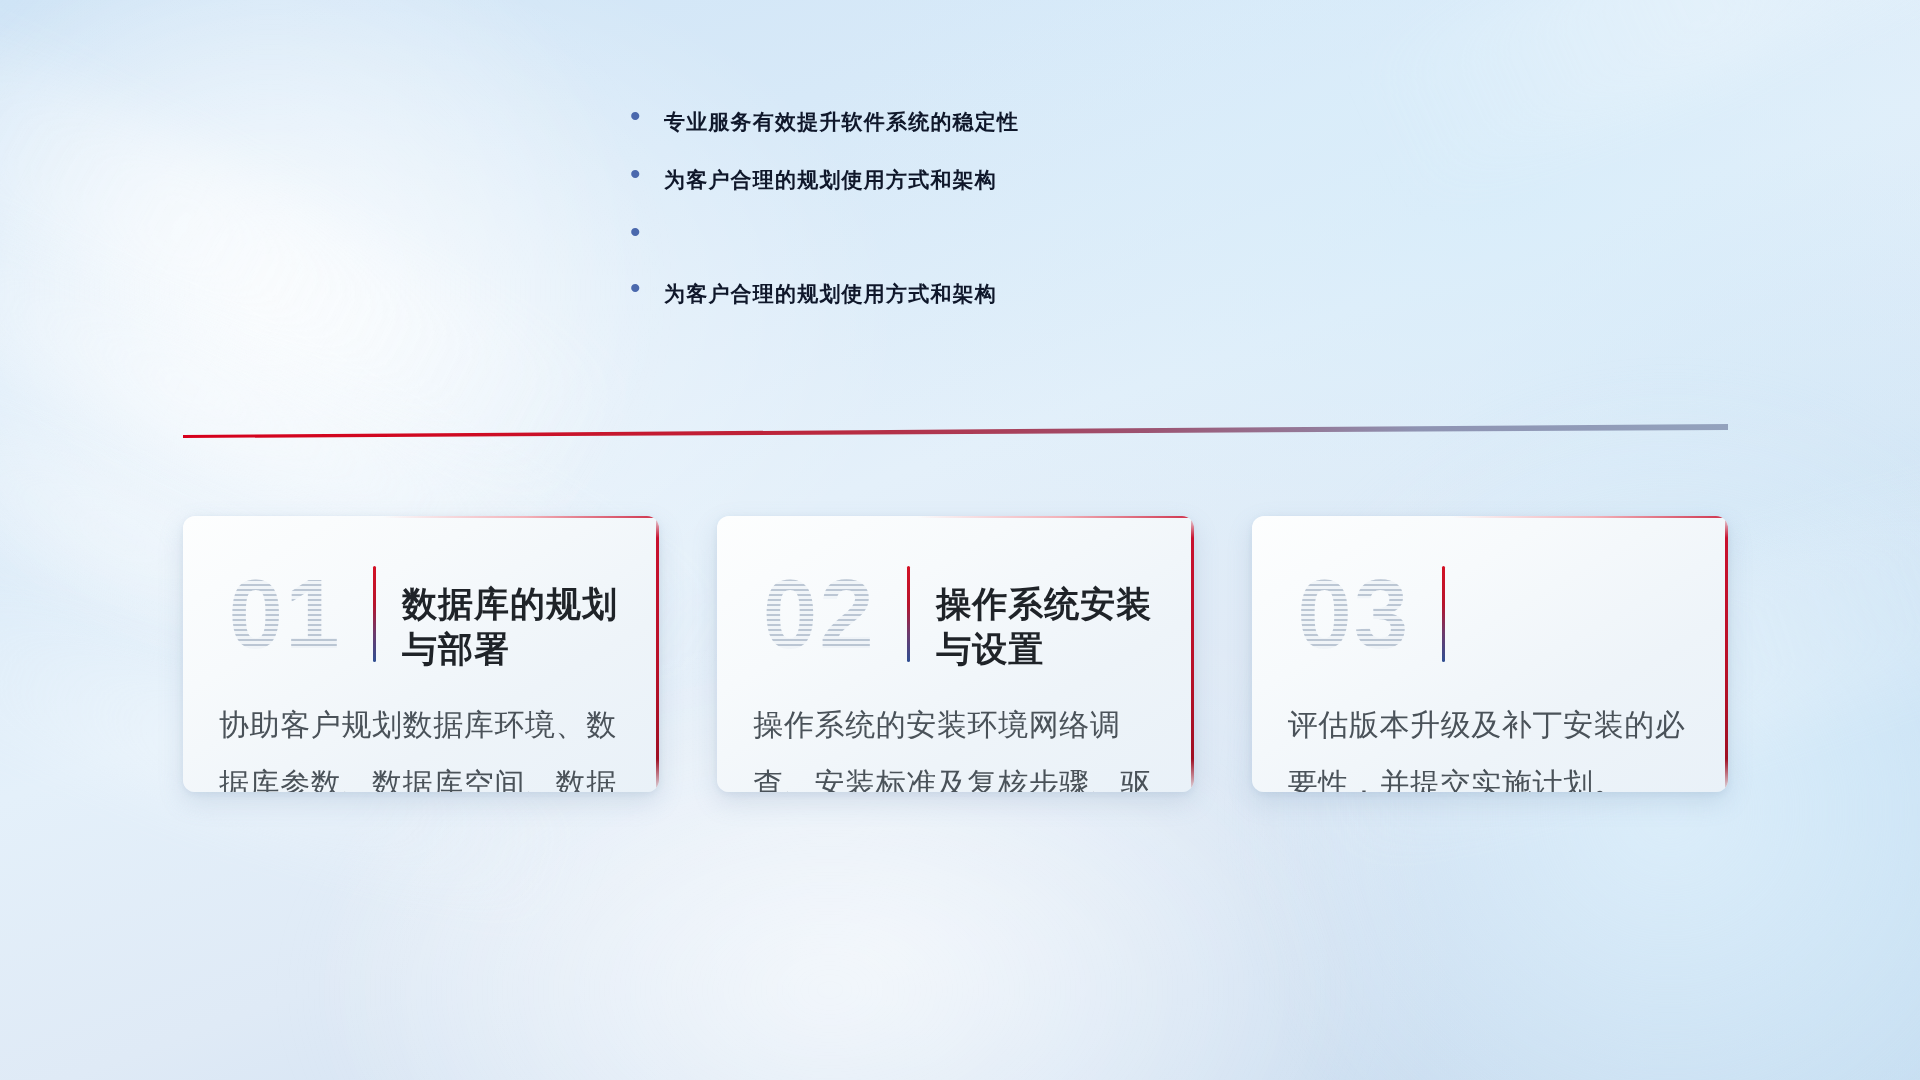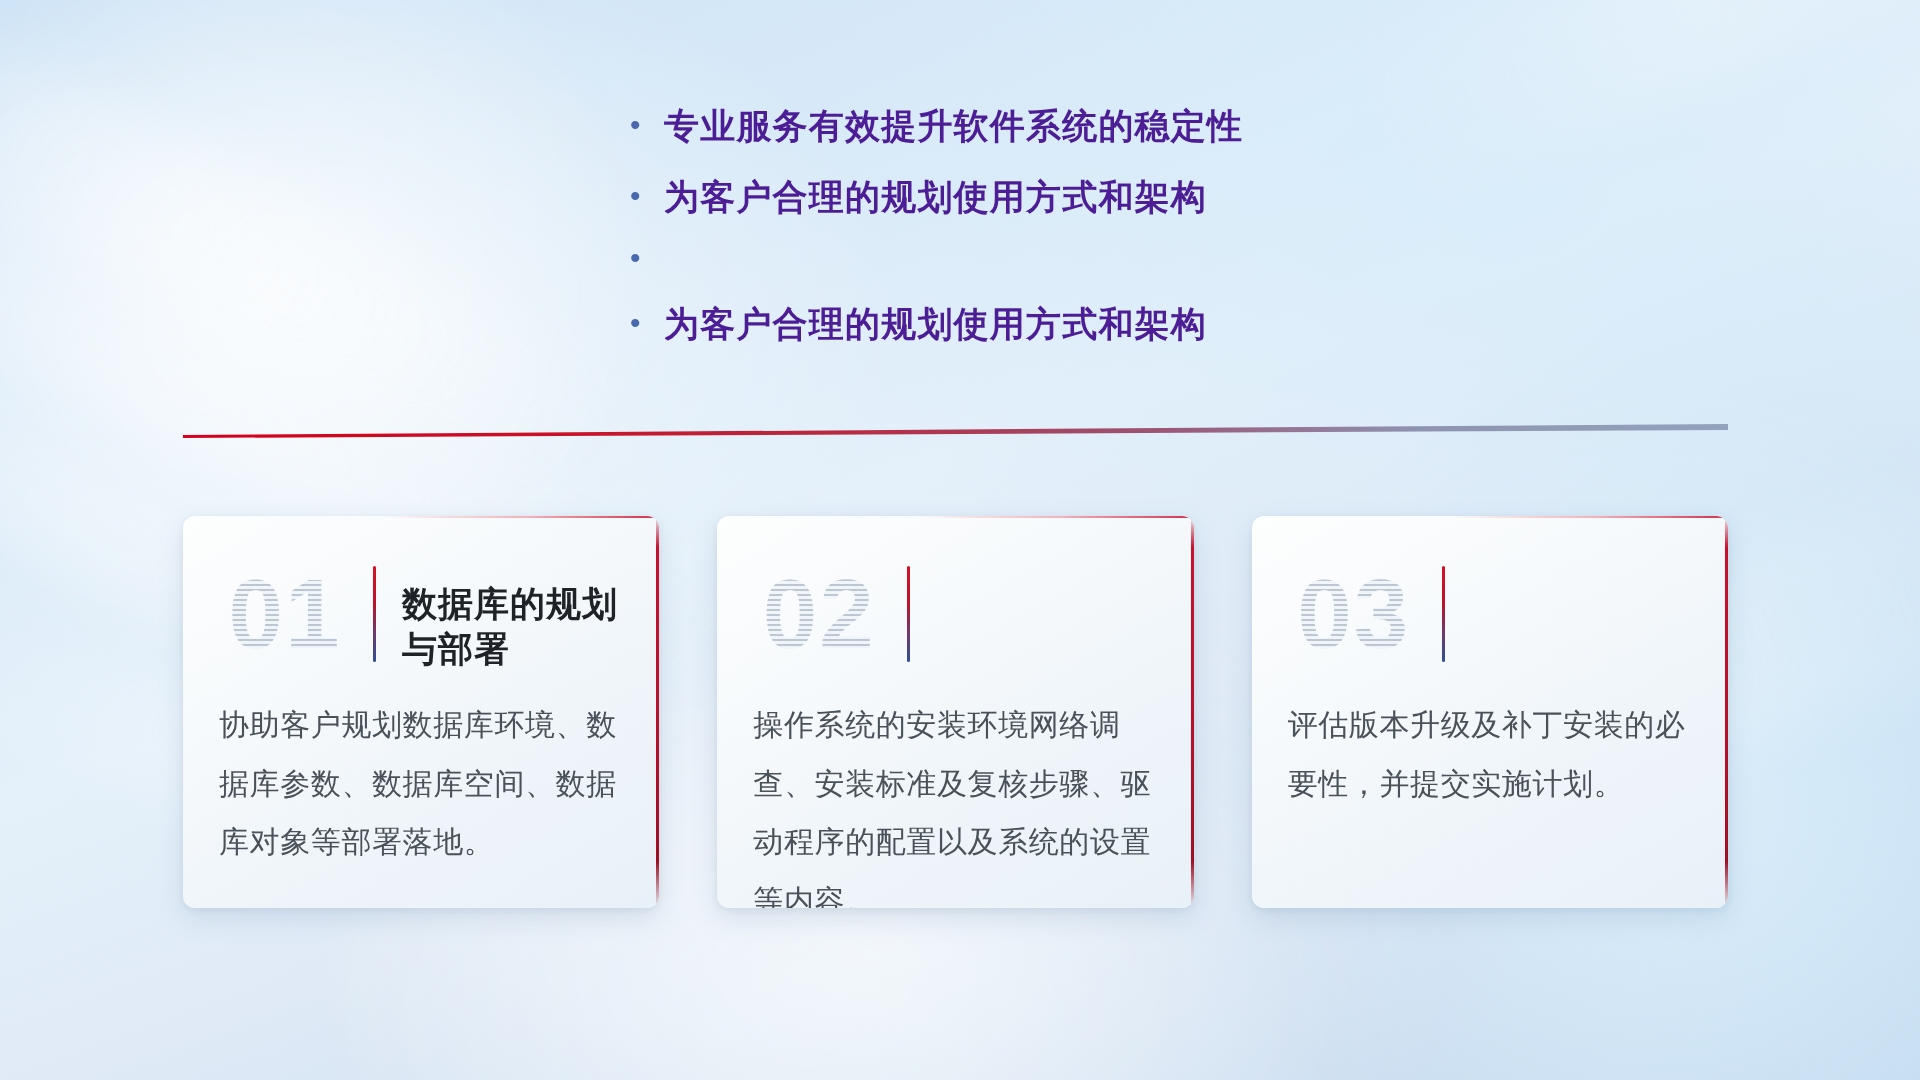--- a/index.html
+++ b/index.html
@@ -55,25 +55,25 @@
   }
   .bullet-dot {
     flex:0 0 auto;
     width:34px;
     font-size:30px;
     line-height:1;
     color:#4a68ad;
     position:relative; top:-3px;
   }
   .bullet-text {
-    font-size:35px;
+    font-size:21px;
     line-height:1.28;
     letter-spacing:1.2px;
     font-weight:700;
-    color:#4c1d95;
+    color:#0f172a;
     white-space:nowrap;
   }
 
   
   .divider-wrap {
     position:absolute;
     left:183px; top:424px;
     width:1545px; height:14px;
     z-index:5;
   }
@@ -84,21 +84,21 @@
     position:absolute;
     left:183px; top:516px;
     width:1545px;
     display:flex;
     gap:58px;
     z-index:6;
   }
   .card {
     position:relative;
     flex:1 1 0;
-    height:392px;
+    height:276px;
     border-radius:12px;
     background:linear-gradient(150deg, #fdfefe 0%, #f7fafc 32%, #eef4f9 68%, #e9f1f8 100%);
     box-shadow:0 10px 26px rgba(110,140,175,0.20), 0 2px 6px rgba(110,140,175,0.12);
     overflow:hidden;
   }
   
   .card-accent {
     position:absolute; right:0; top:0; bottom:0;
     width:3px;
     background:linear-gradient(180deg, #e8edf2 0%, #c8102e 8%, #b81028 55%, #9f0f23 88%, #e3e9ef 100%);
@@ -239,20 +239,21 @@
     </div>
     <div class="card-body">协助客户规划数据库环境、数据库参数、数据库空间、数据库对象等部署落地。</div>
   </div>
 
   <div class="card">
     <div class="card-topline"></div>
     <div class="card-accent"></div>
     <div class="card-head">
       <div class="card-num" data-ghost="02">02</div>
       <div class="card-sep"></div>
+      <div class="card-title">操作系统安装与设置</div>
     </div>
     <div class="card-body">操作系统的安装环境网络调查、安装标准及复核步骤、驱动程序的配置以及系统的设置等内容。</div>
   </div>
 
   <div class="card">
     <div class="card-topline"></div>
     <div class="card-accent"></div>
     <div class="card-head">
       <div class="card-num" data-ghost="03">03</div>
       <div class="card-sep"></div>

